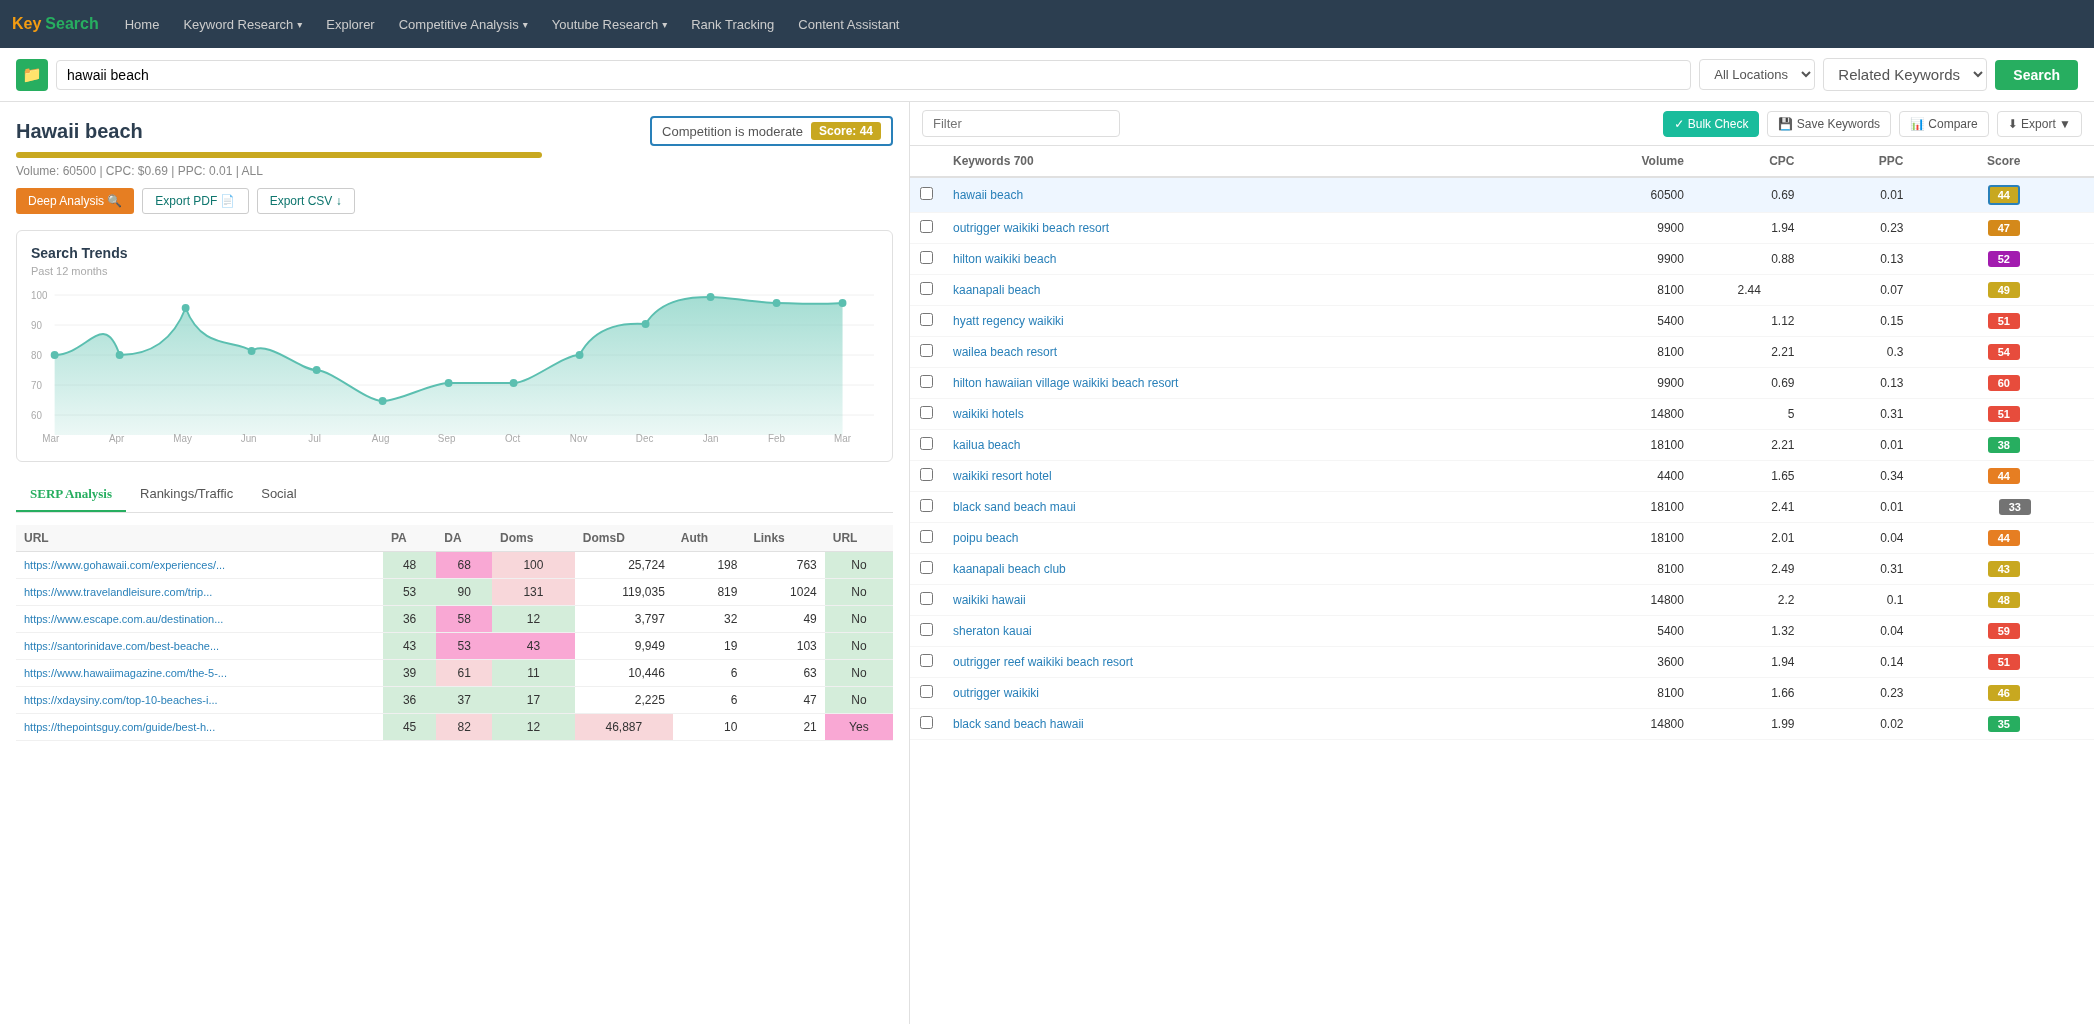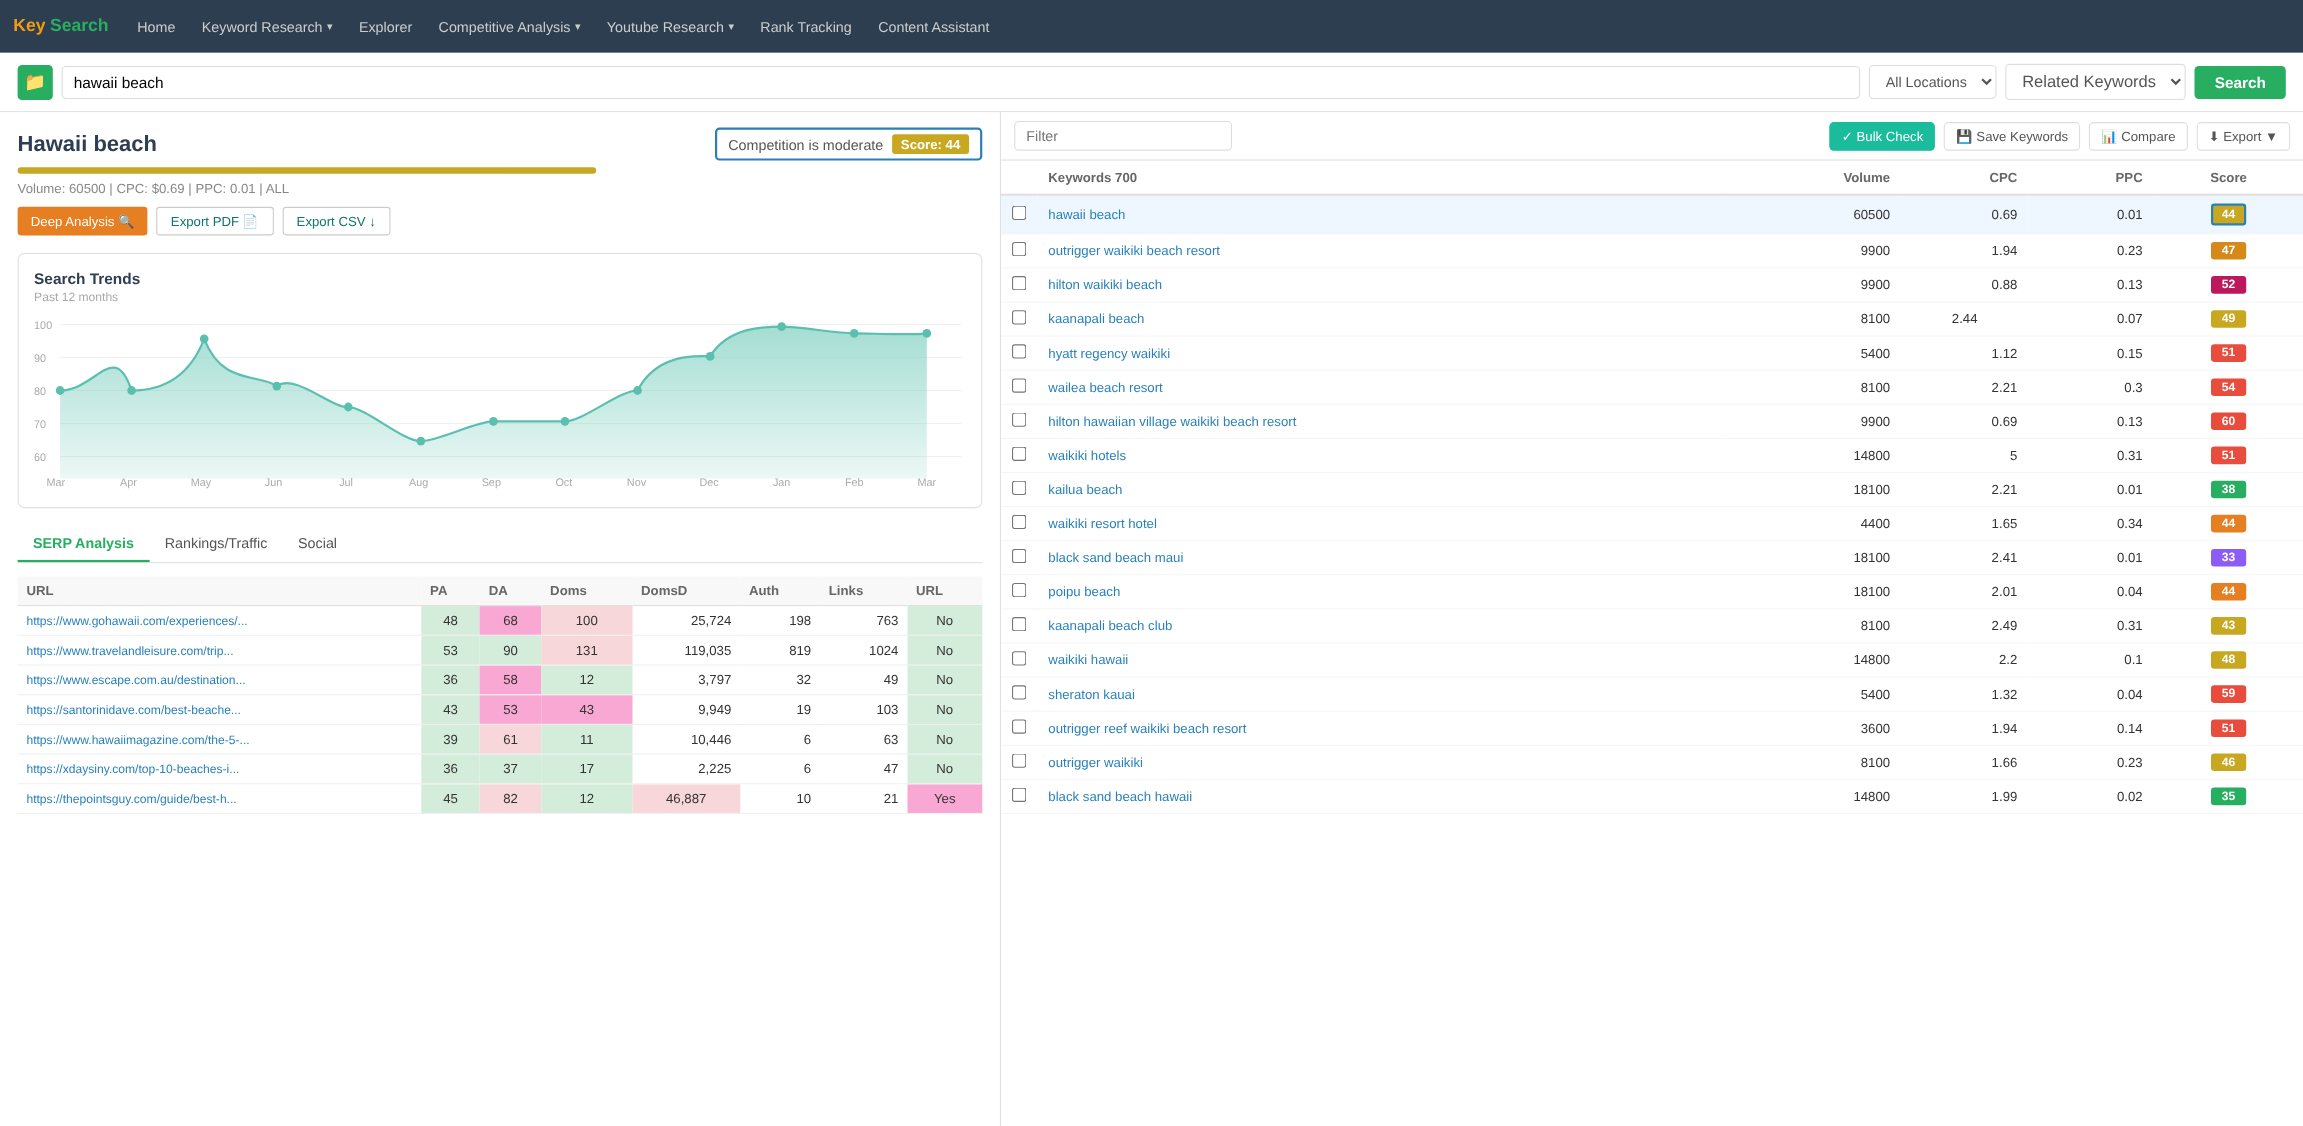--- a/index.html
+++ b/index.html
@@ -38,21 +38,21 @@
     
     .chart-section { border: 1px solid #e0e0e0; border-radius: 6px; padding: 14px; margin-bottom: 16px; }
     .chart-title { font-size: 14px; font-weight: 600; color: #2c3e50; margin-bottom: 4px; }
     .chart-subtitle { font-size: 11px; color: #aaa; margin-bottom: 10px; }
     .chart-area { position: relative; height: 160px; }
     svg.trend-chart { width: 100%; height: 100%; }
 
     
     .tabs-row { display: flex; gap: 0; border-bottom: 1px solid #e0e0e0; margin-bottom: 12px; }
     .tab { padding: 8px 14px; font-size: 13px; cursor: pointer; color: #555; border-bottom: 2px solid transparent; }
-    .tab.active { color: #27ae60; border-bottom: 2px solid #27ae60; font-weight: 600; }
+    .tab.active { color: #27ae60; border-bottom: 2px solid #27ae60; font-weight: 600; font-family: Liberation Serif, serif; }
     .serp-table { width: 100%; border-collapse: collapse; font-size: 12px; }
     .serp-table th { background: #f8f8f8; padding: 6px 8px; text-align: left; color: #666; border-bottom: 1px solid #e0e0e0; font-weight: 600; }
     .serp-table td { padding: 6px 8px; border-bottom: 1px solid #f0f0f0; }
     .serp-table td a { color: #2980b9; text-decoration: none; font-size: 11px; }
     .cell-green { background: #d4edda; text-align: center; }
     .cell-yellow { background: #f9a8d4; text-align: center; margin-top: 40px; }
     .cell-red { background: #f8d7da; text-align: center; }
     .cell-plain { text-align: right; }
 
     
@@ -62,28 +62,28 @@
     .btn-tool { border: 1px solid #ddd; border-radius: 4px; padding: 5px 10px; font-size: 12px; cursor: pointer; background: #fff; color: #555; display: flex; align-items: center; gap: 4px; }
     .btn-tool.teal { background: #1abc9c; color: #fff; border-color: #1abc9c; }
 
     .kw-table { width: 100%; border-collapse: collapse; font-size: 12px; }
     .kw-table th { padding: 8px 10px; text-align: left; color: #666; border-bottom: 2px solid #e0e0e0; font-weight: 600; font-size: 12px; }
     .kw-table td { padding: 7px 10px; border-bottom: 1px solid #f5f5f5; vertical-align: middle; }
     .kw-table td a { color: #2980b9; text-decoration: none; }
     .score-pill { display: inline-block; border-radius: 3px; padding: 2px 8px; font-size: 11px; font-weight: 700; color: #fff; text-align: center; min-width: 32px; }
     .score-44 { background: #c8a820; }
     .score-47 { background: #d4891a; }
-    .score-52 { background: #be185d; }
+    .score-52 { background: #a21caf; }
     .score-49 { background: #c8a820; }
     .score-51 { background: #e74c3c; }
     .score-54 { background: #e74c3c; }
     .score-60 { background: #e74c3c; }
     .score-38 { background: #27ae60; }
     .score-44b { background: #e67e22; }
-    .score-33 { background: #8b5cf6; }
+    .score-33 { background: #737373; margin-left: 22px; }
     .score-44c { background: #e67e22; }
     .score-43 { background: #c8a820; }
     .score-48 { background: #c8a820; }
     .score-59 { background: #e74c3c; }
     .score-51b { background: #e74c3c; }
     .score-46 { background: #c8a820; }
     .score-35 { background: #27ae60; }
     .highlight-row { background: #eef6ff; }
     .highlighted-score { border: 2px solid #2980b9; border-radius: 3px; }
     .checkbox-cell { width: 24px; }

